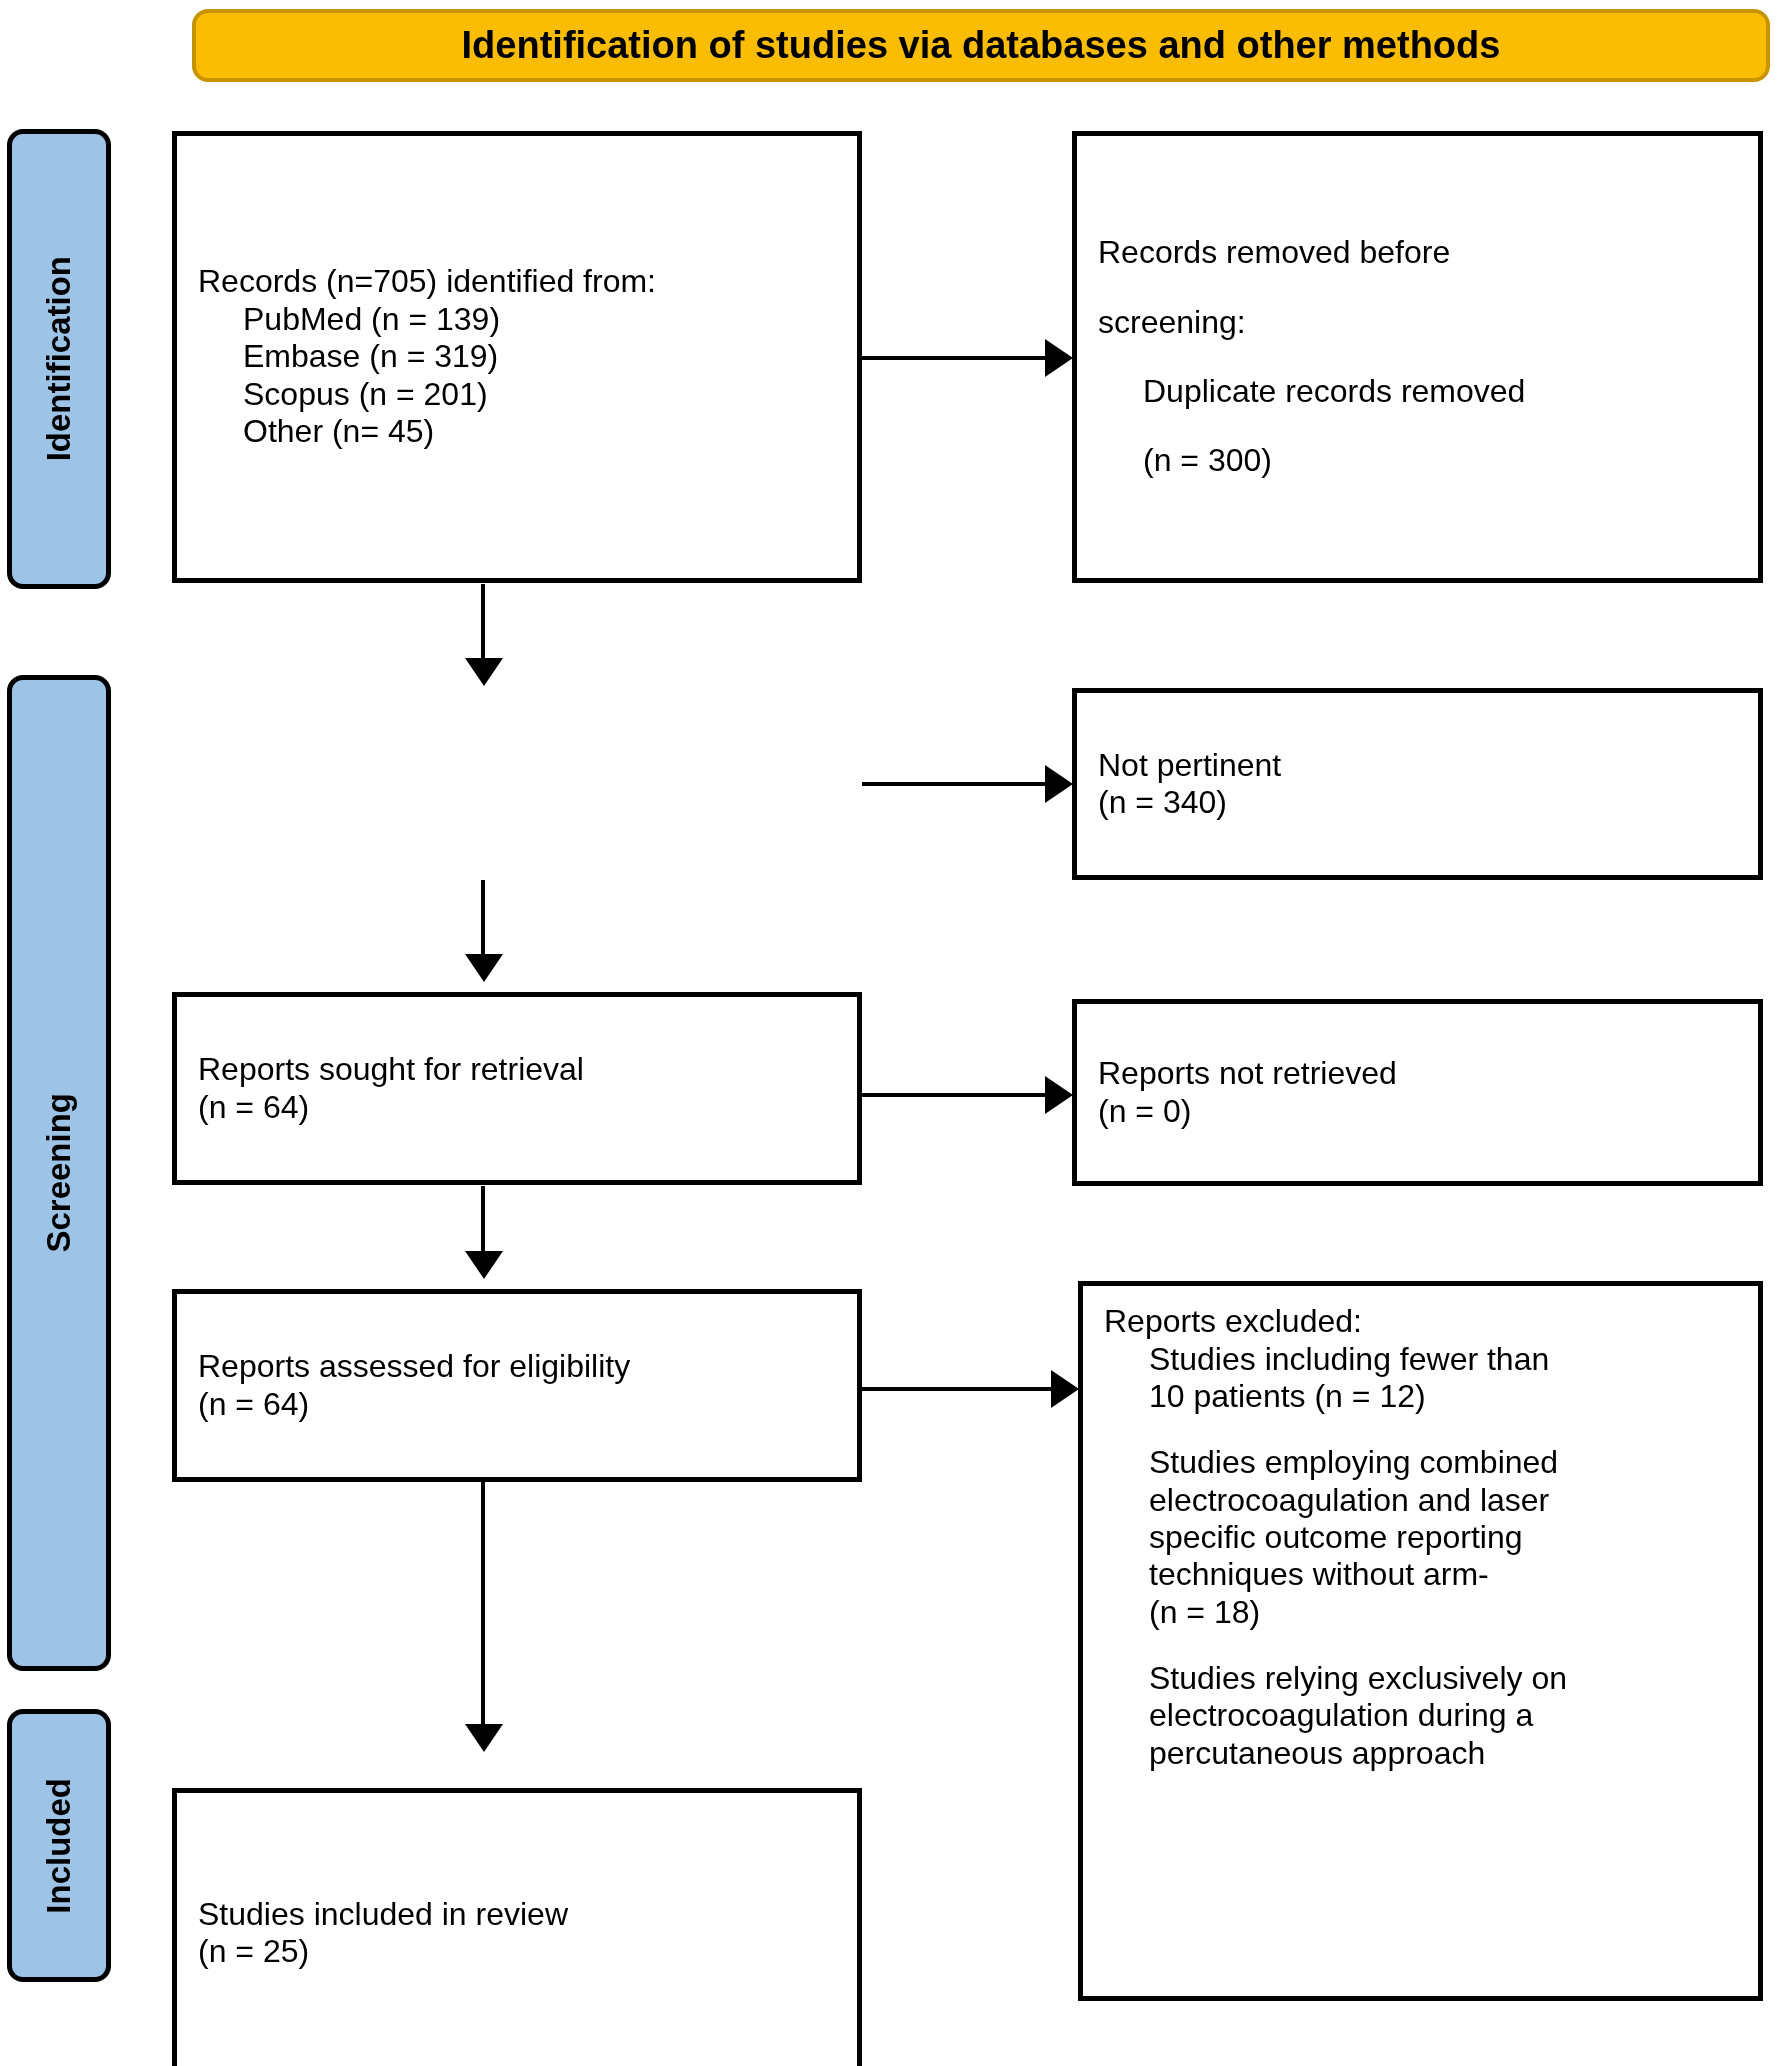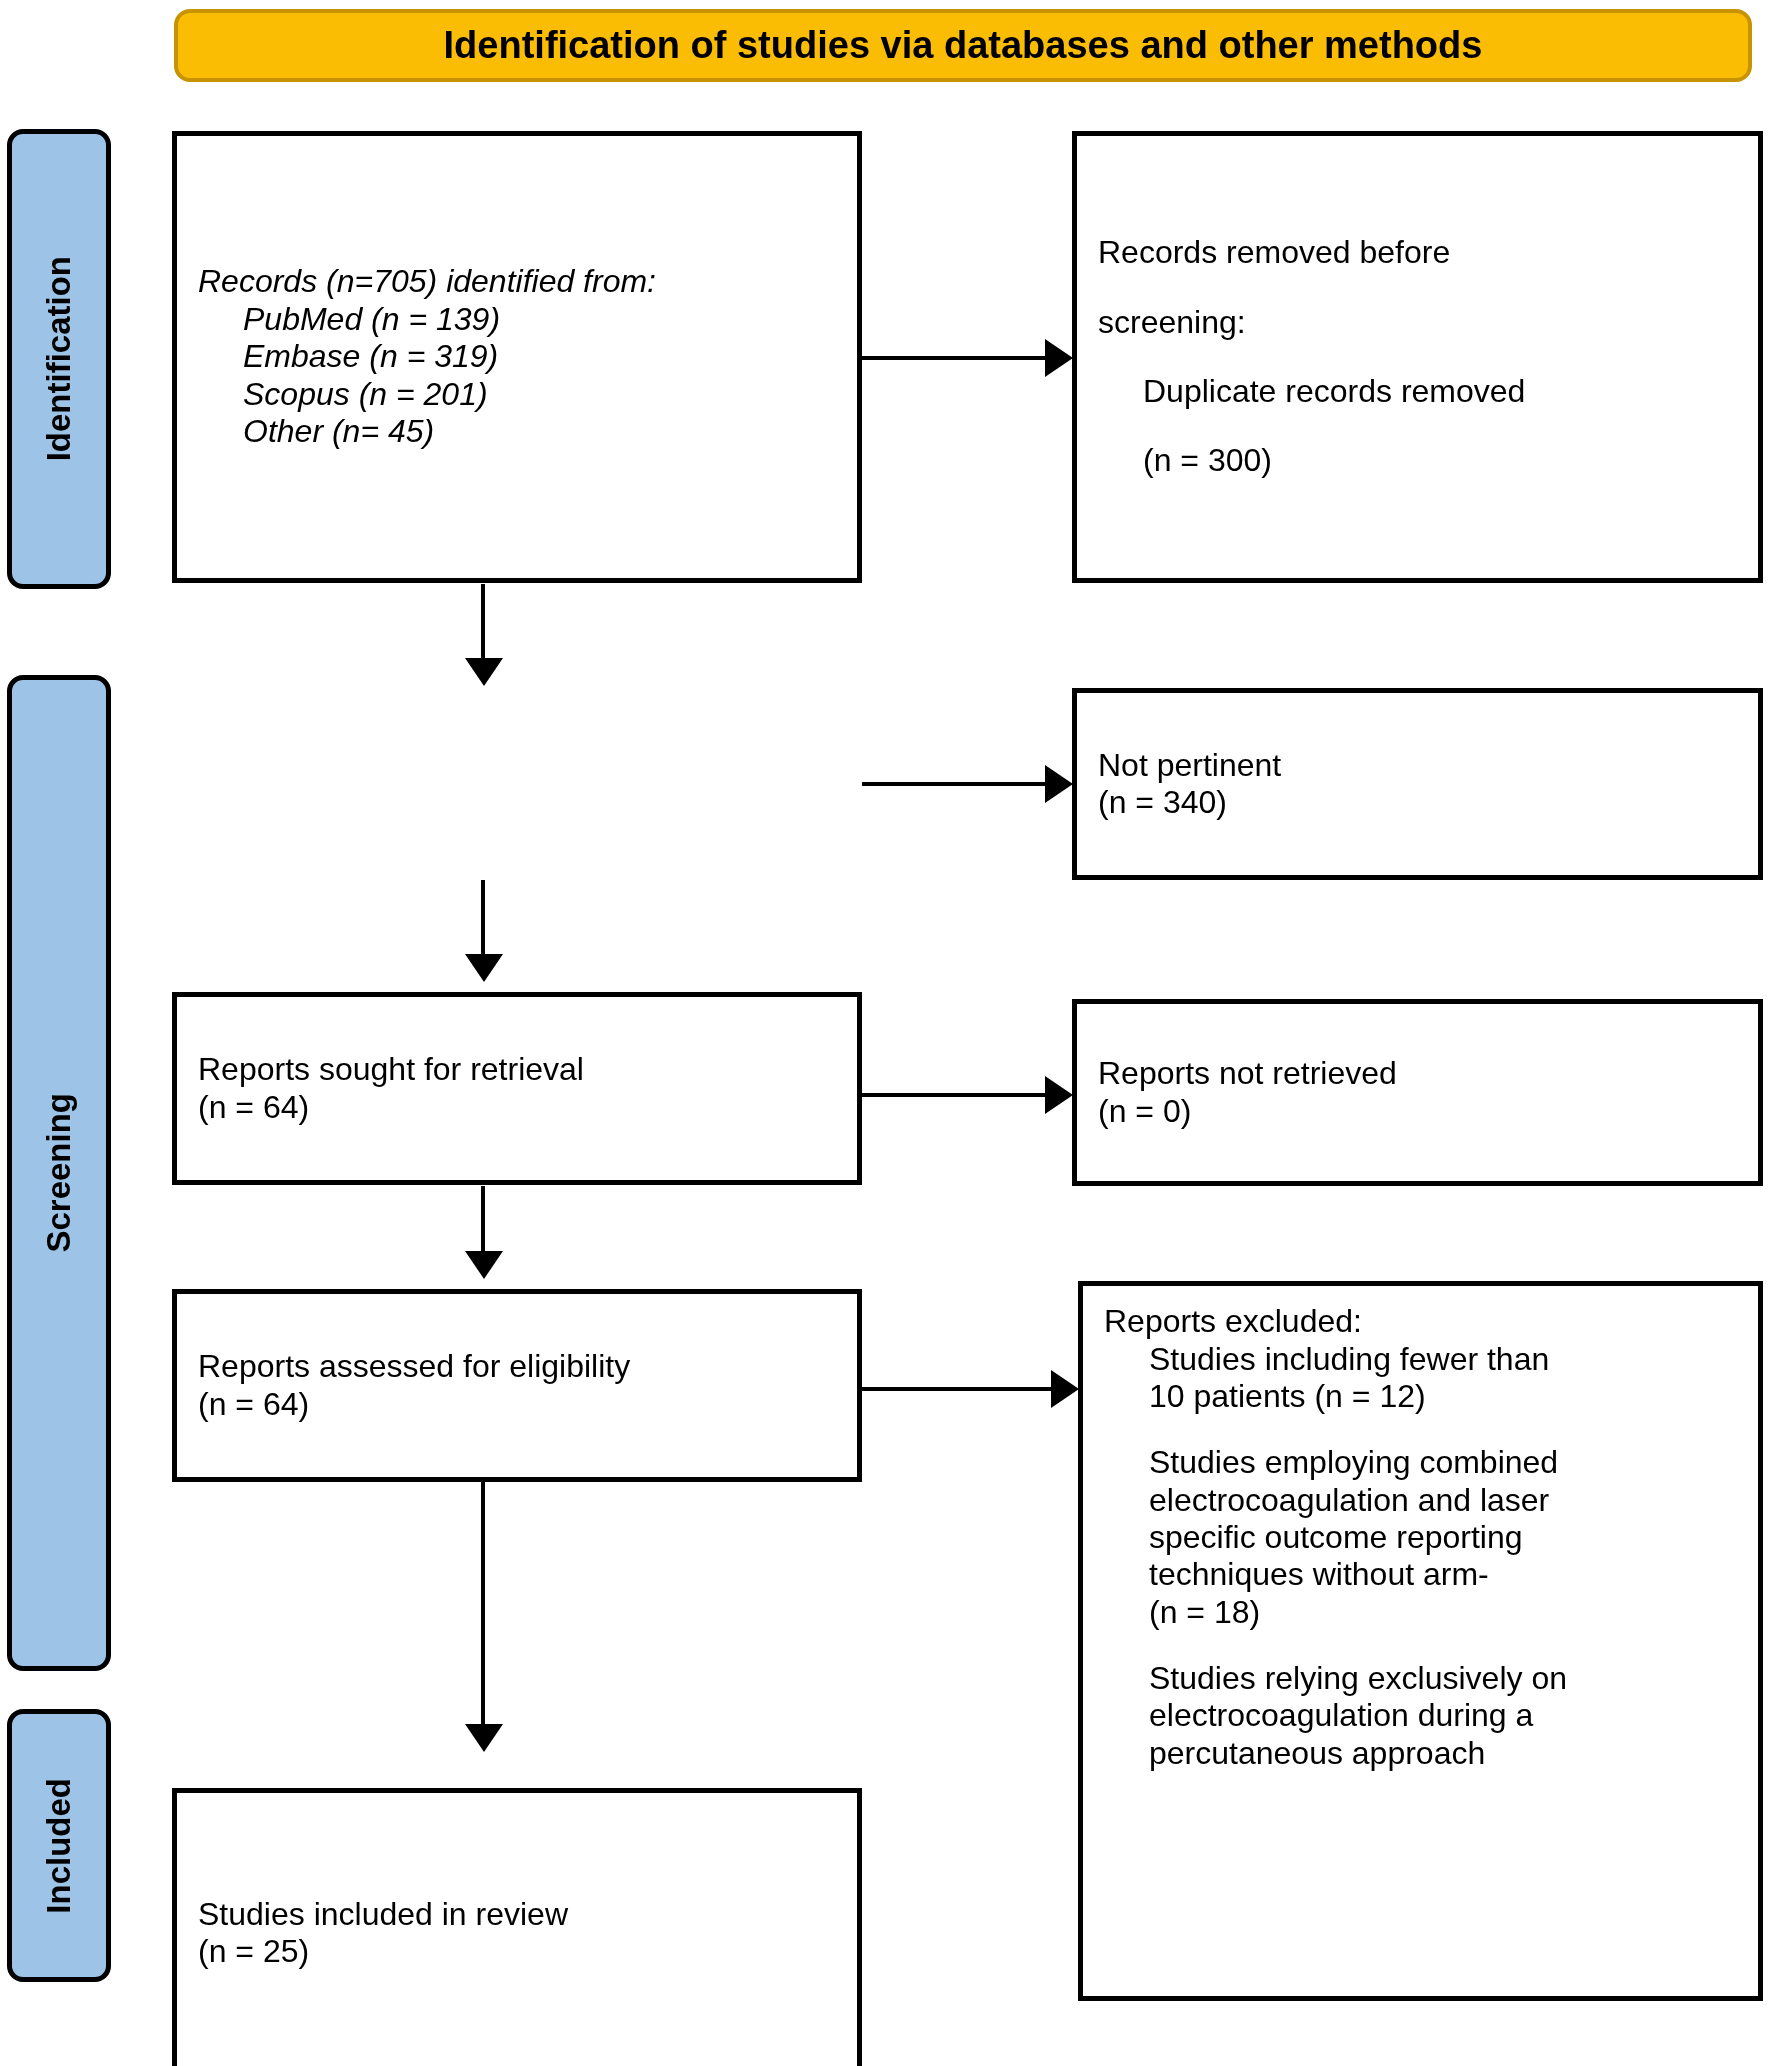--- a/index.html
+++ b/index.html
@@ -14,21 +14,21 @@
     position: relative;
     width: 1778px;
     height: 2066px;
     background: #ffffff;
     overflow: hidden;
   }
 
   
   .header-bar {
     position: absolute;
-    left: 174px;
+    left: 192px;
     top: 8.7px;
     width: 1578px;
     height: 73px;
     background: #fbbc04;
     border: 4.3px solid #c79400;
     border-radius: 16px;
     box-sizing: border-box;
     display: flex;
     align-items: center;
     justify-content: center;
@@ -82,21 +82,21 @@
   .fline {
     font-size: 32px;
     line-height: 1.17;
     color: #000000;
     white-space: pre-wrap;
   }
   .fline.indent { padding-left: 45px; text-indent: 0; }
   .gap { height: 28.5px; }
 
   
-  #box-records-identified { left: 172px;  top: 131px;  width: 690px; height: 452px; font-style: italic; }
+  #box-records-identified { left: 172px;  top: 131px;  width: 690px; height: 452px; }
   #box-records-removed    { left: 1072px; top: 131px;  width: 691px; height: 452px; gap: 32px; }
   #box-records-screened   { left: 172px;  top: 688px; width: 690px; height: 192px; }
   #box-not-pertinent      { left: 1072px; top: 688px; width: 691px; height: 192px; }
   #box-reports-sought     { left: 172px;  top: 992px; width: 690px; height: 193px; }
   #box-reports-notretr    { left: 1072px; top: 999px; width: 691px; height: 187px; }
   #box-reports-assessed   { left: 172px;  top: 1289px; width: 690px; height: 193px; }
   #box-reports-excluded   { left: 1078px; top: 1281px; width: 685px; height: 720px; }
   #box-studies-included   { left: 172px;  top: 1788px; width: 690px; height: 290px; }
 
   

